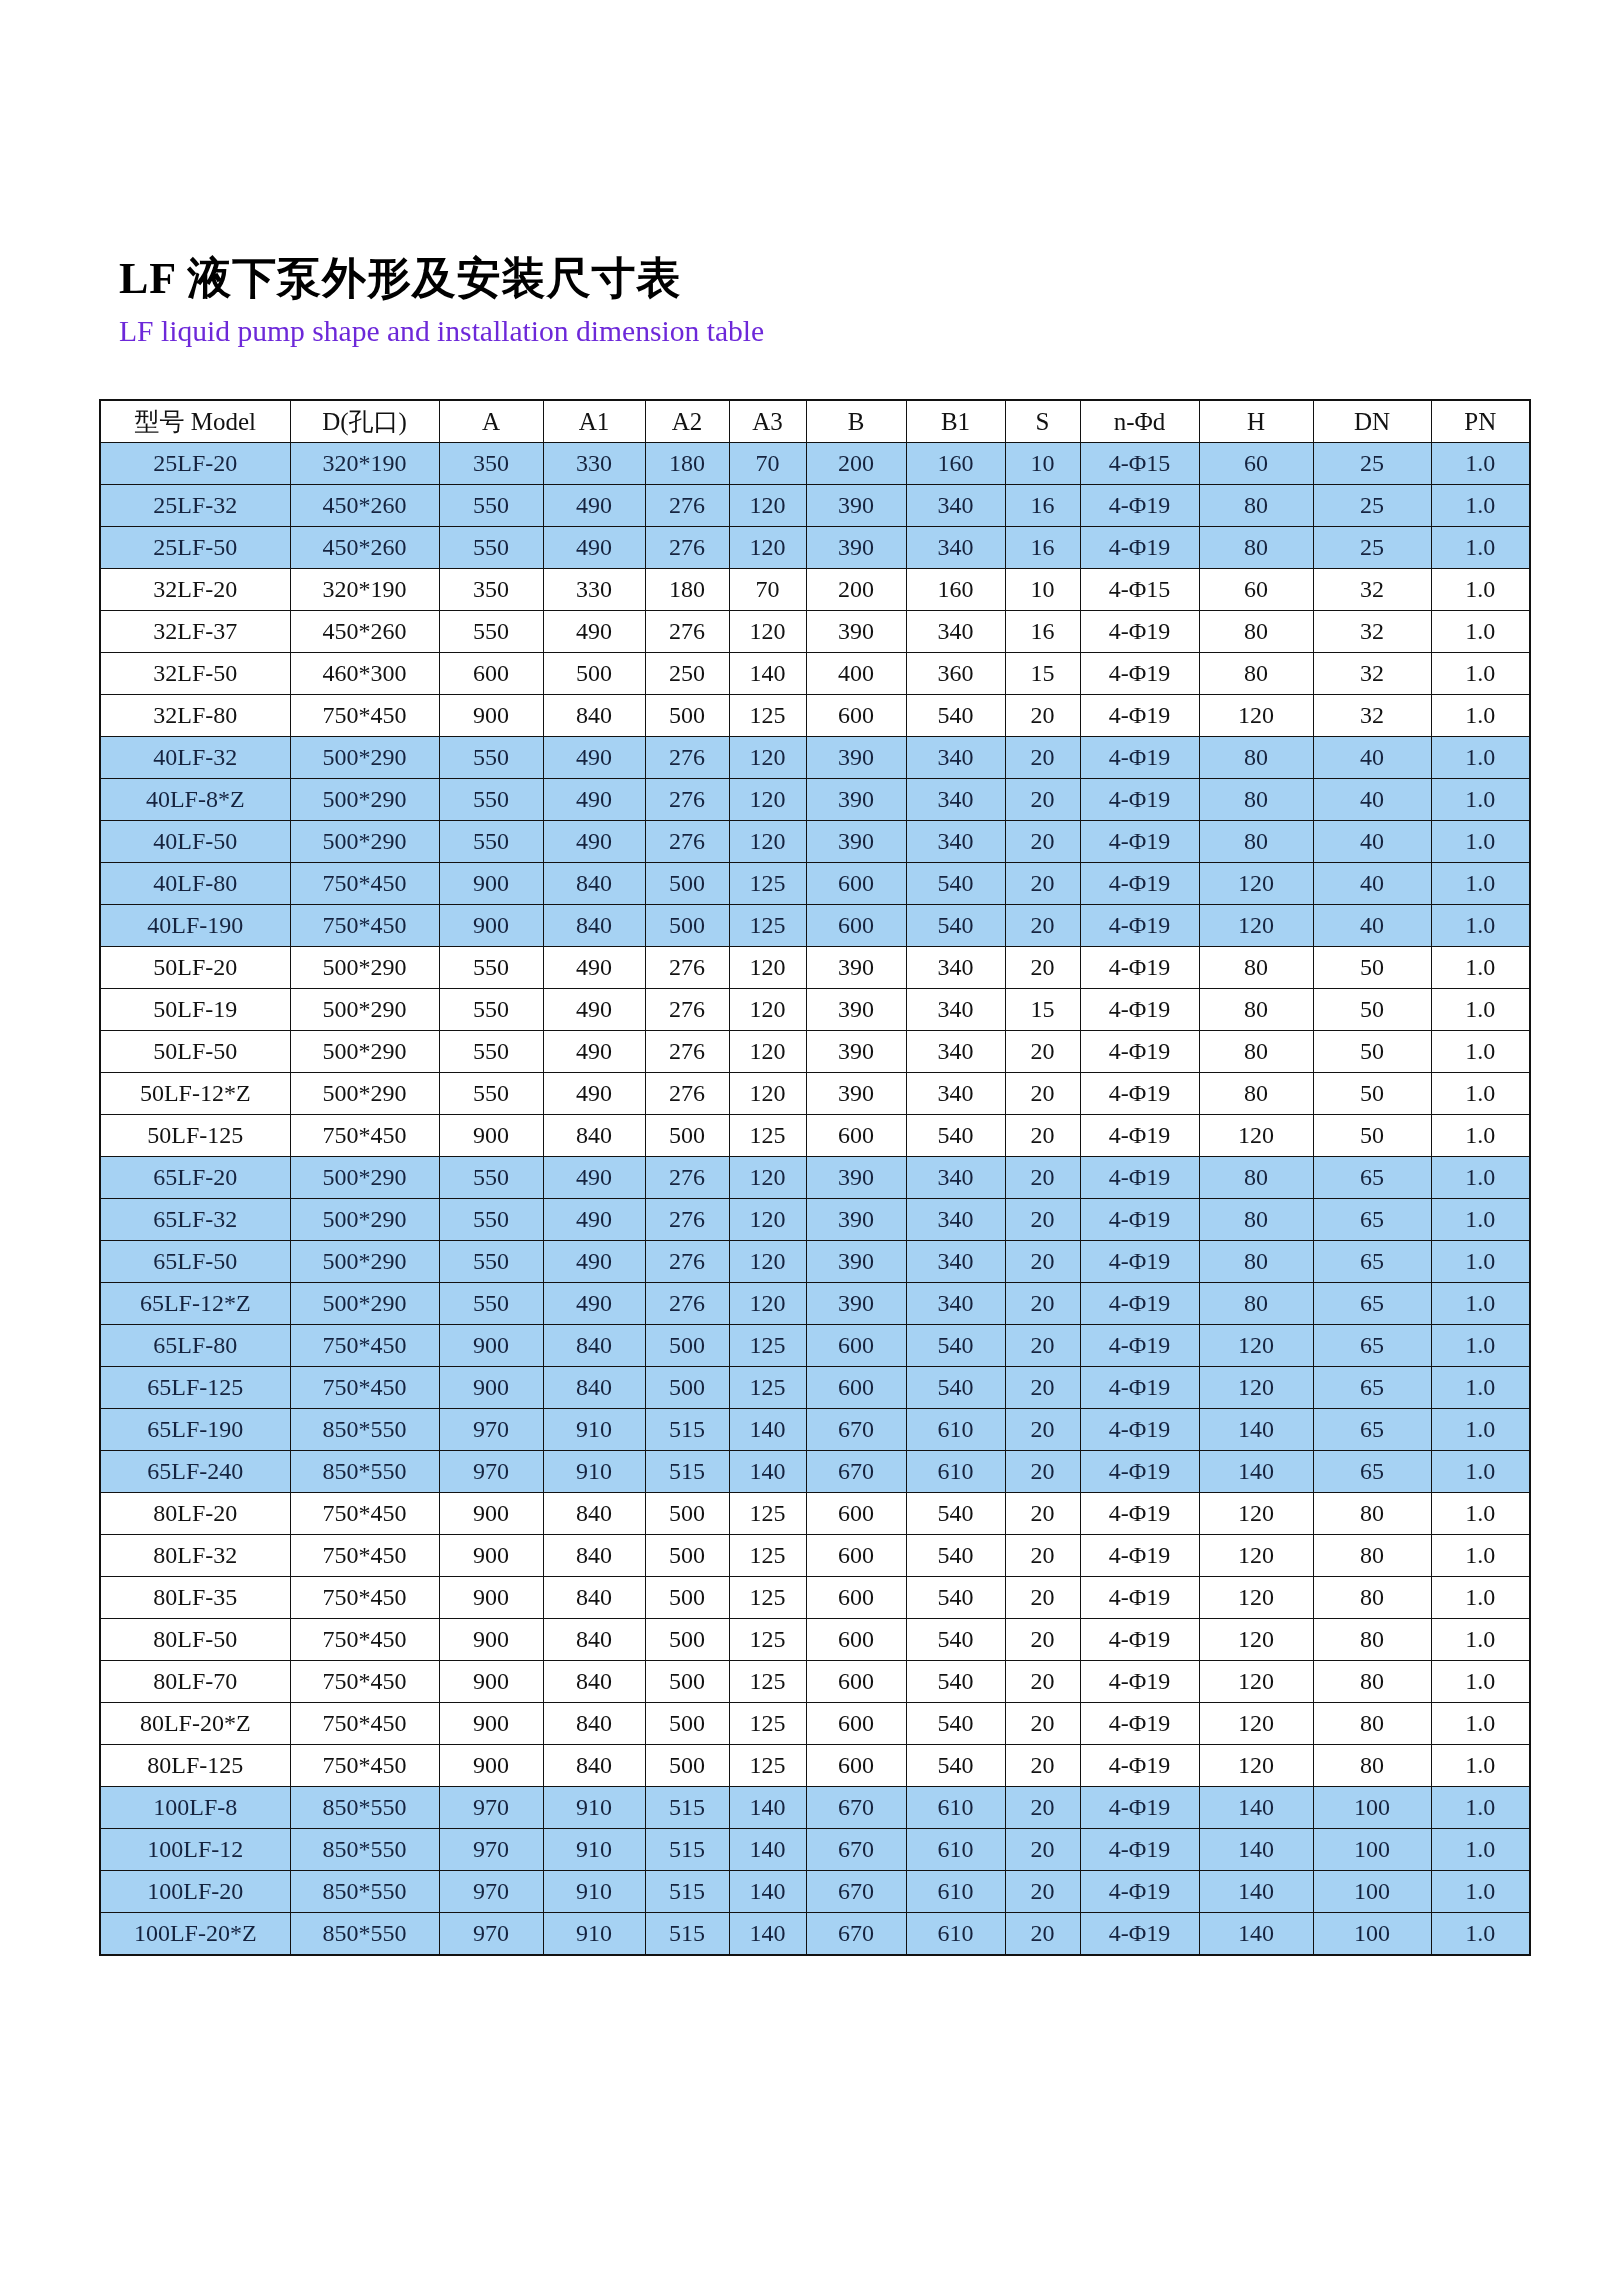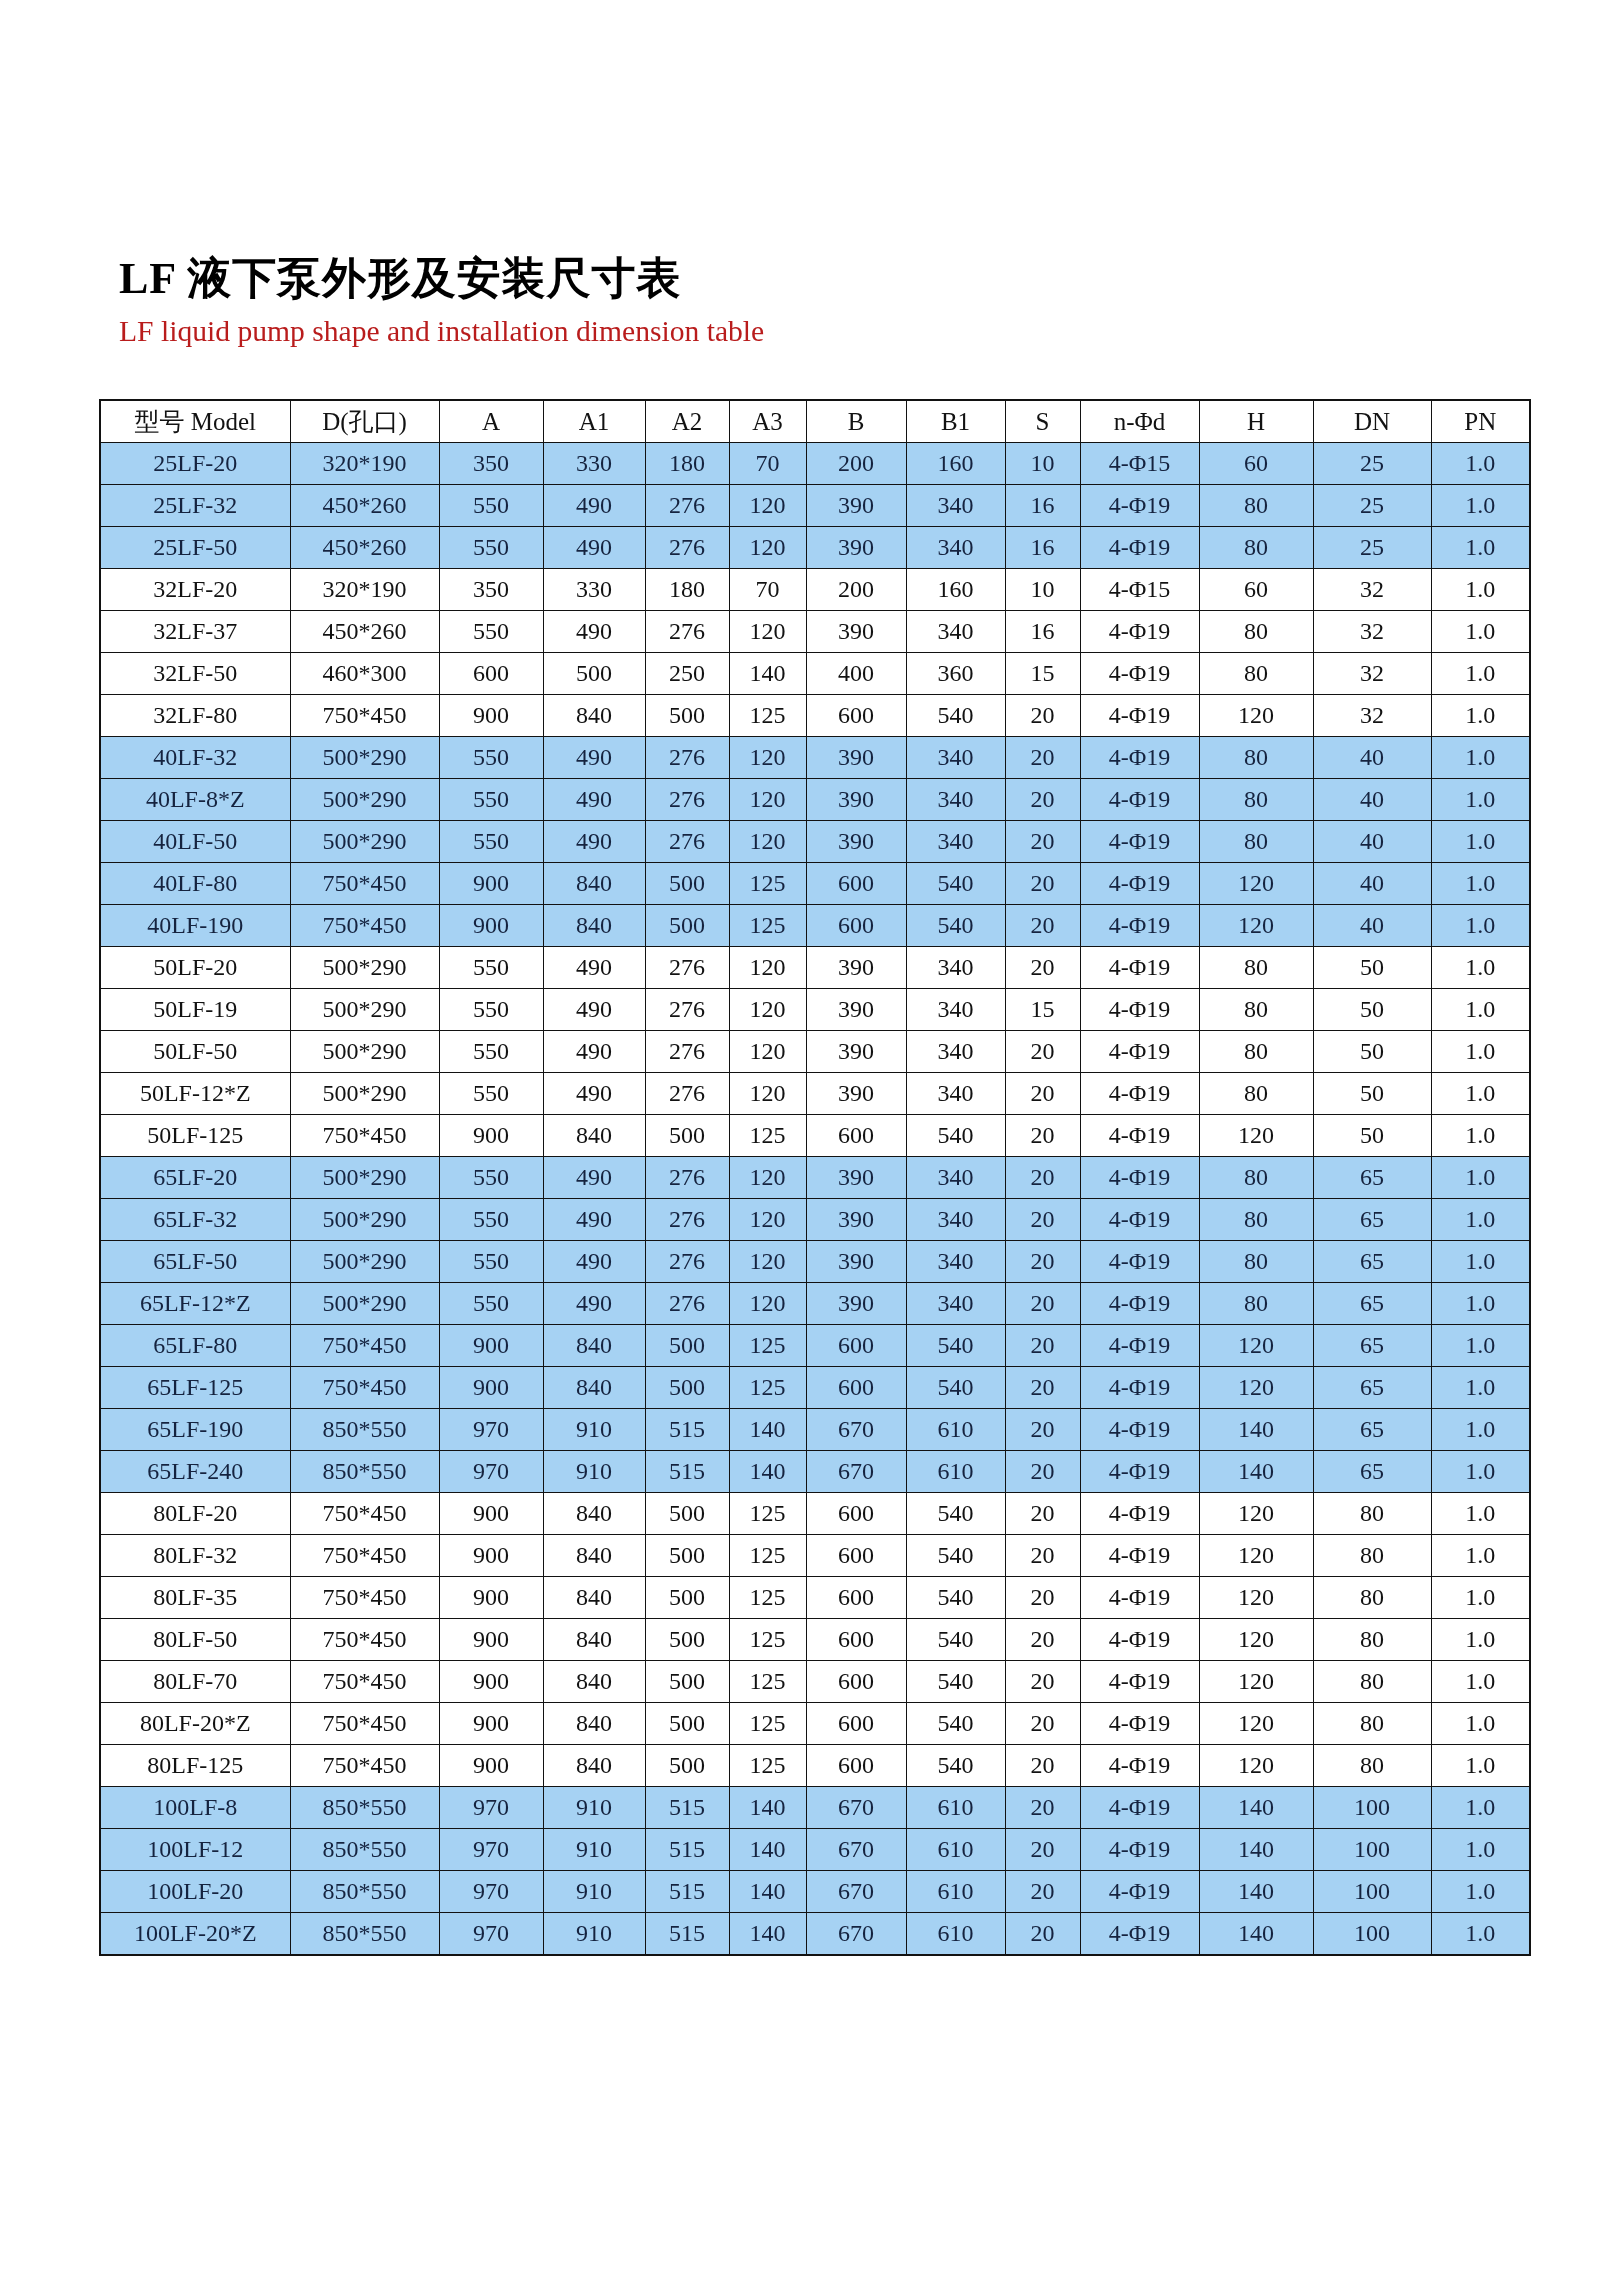--- a/index.html
+++ b/index.html
@@ -21,21 +21,21 @@
     font-weight: bold;
     color: #000000;
     letter-spacing: 0.9px;
     white-space: nowrap;
   }
   .subtitle {
     position: absolute;
     left: 119px;
     top: 315px;
     font-size: 29.6px;
-    color: #b91c1c;
+    color: #6d28d9;
     white-space: nowrap;
     text-align: right;
   }
   table.dim-table {
     position: absolute;
     left: 99px;
     top: 399px;
     width: 1430px;
     border-collapse: collapse;
     table-layout: fixed;

